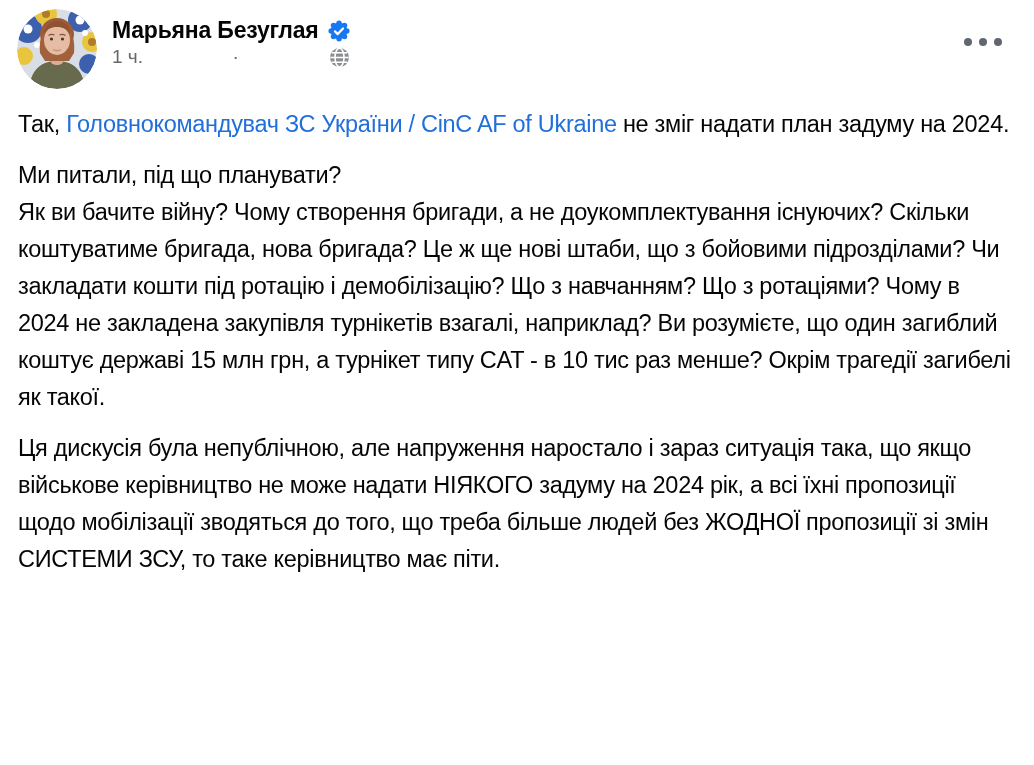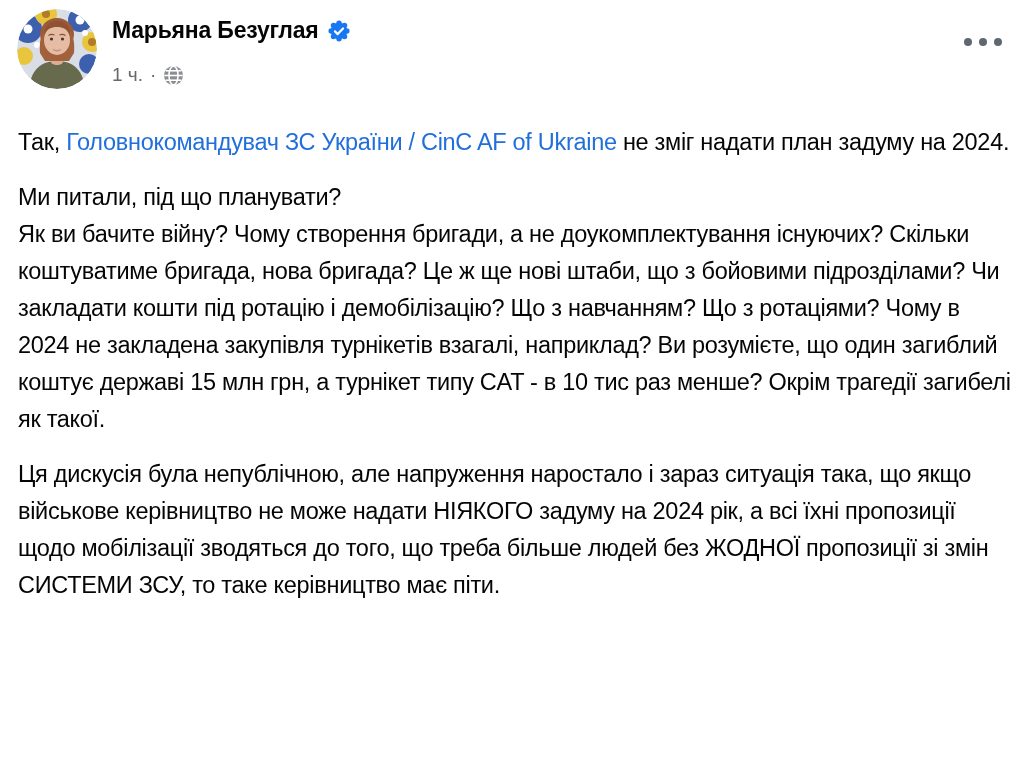--- a/index.html
+++ b/index.html
@@ -38,24 +38,25 @@
     line-height: 28px;
     color: #050505;
     text-decoration: none;
     letter-spacing: -0.2px;
     cursor: pointer;
   }
   .verified { display: inline-flex; margin-top: 2px; }
   .meta-row {
     display: flex;
     align-items: center;
-    gap: 7px;
+    gap: 1px;
     color: #65676B;
     font-size: 19px;
-    margin-top: 20px;
+    margin-top: 2px;
+    justify-content: space-between;
   }
   .timestamp { color: #65676B; text-decoration: none; cursor: pointer; }
   .meta-sep { color: #65676B; }
   .globe { display: inline-flex; margin-top: 1px; }
 
   .more-btn {
     position: absolute;
     right: 26px; top: 28px;
     background: none;
     border: none;
@@ -68,21 +69,21 @@
   .more-btn .d { width: 8px; height: 8px; border-radius: 50%; background: #606770; }
 
   
   .post-body {
     padding: 17px 20px 0 18px;
     font-size: 23.5px;
     line-height: 37px;
     letter-spacing: -0.3px;
     color: #050505;
   }
-  .post-body p { margin: 18px 0 14px 0; }
+  .post-body p { margin: 0 0 14px 0; }
   .text-link {
     color: #216FDB;
     text-decoration: none;
     cursor: pointer;
   }
 </style>
 </head>
 <body>
 
 <div class="post">

